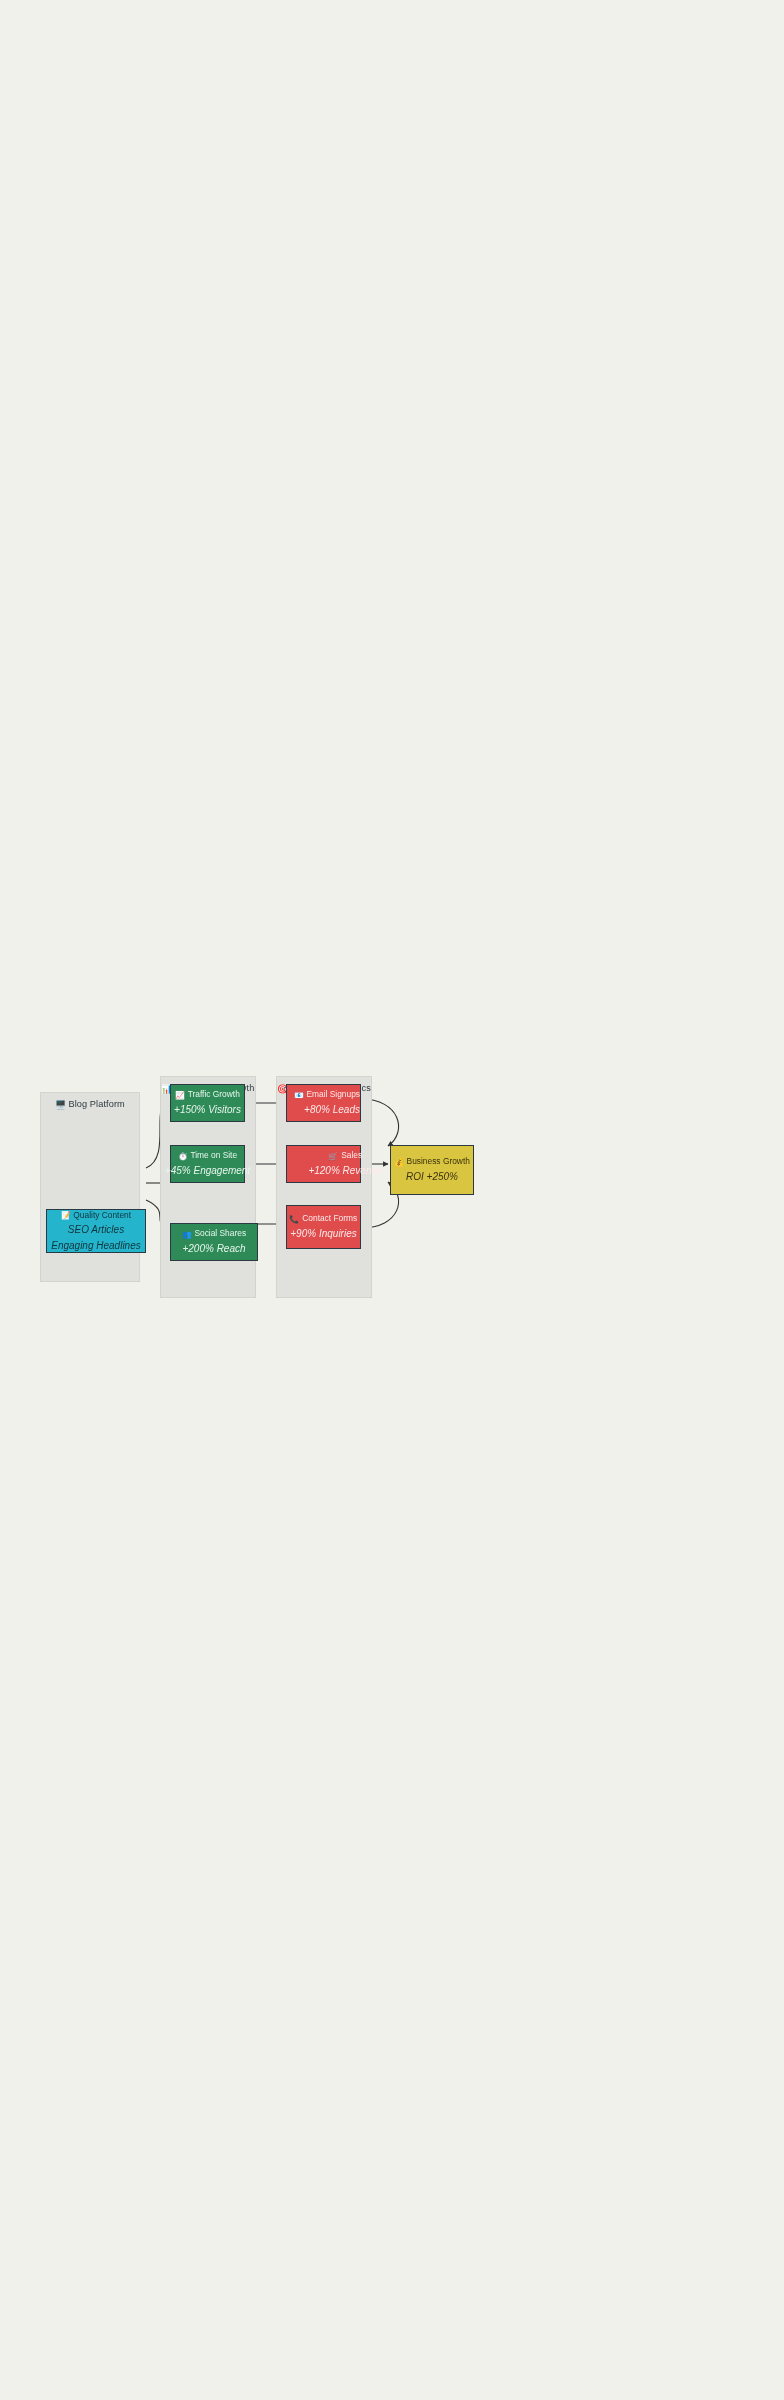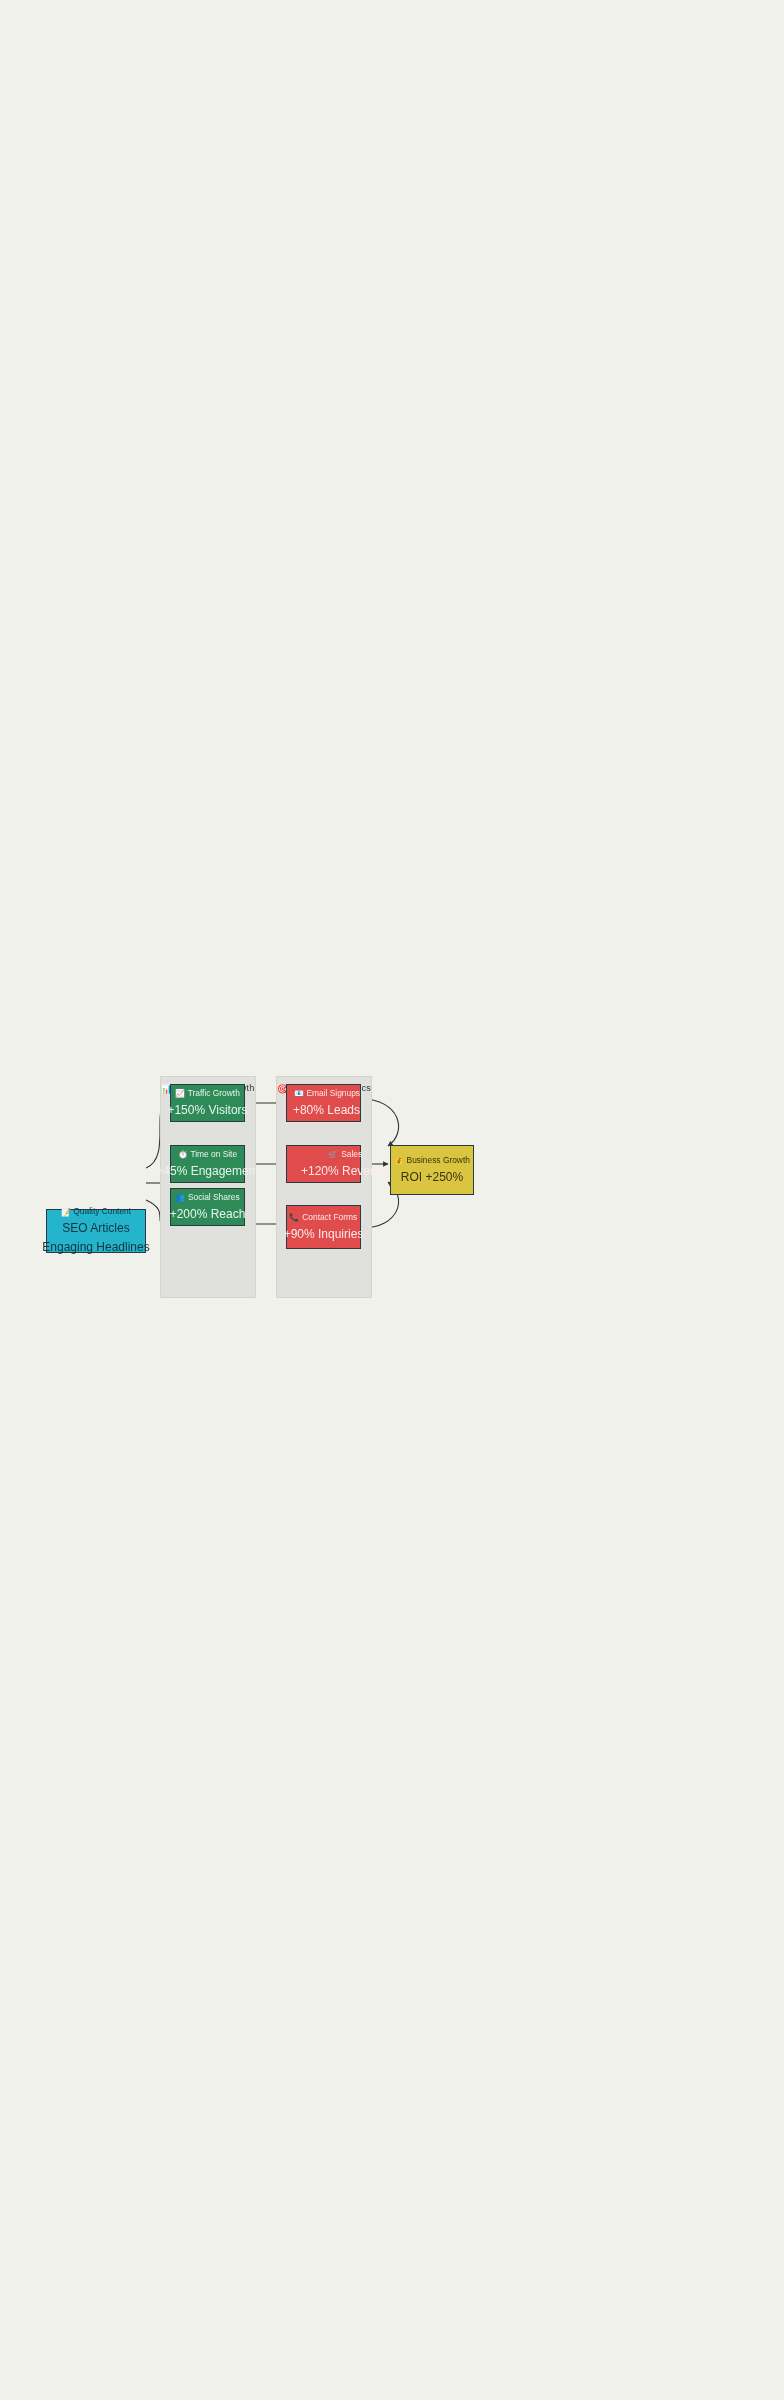--- a/index.html
+++ b/index.html
@@ -71,22 +71,23 @@
     justify-content: center;
     text-align: center;
     line-height: 1.55;
     z-index: 5;
   }
   .node .ln1 {
     font-size: 8.4px;
     white-space: nowrap;
   }
   .node .ln2, .node .ln3 {
-    font-size: 12px;
+    font-size: 10px;
     white-space: nowrap;
+    font-style: italic;
   }
   .node .emo {
     font-size: 8px;
     margin-right: 2.5px;
     vertical-align: -0.5px;
   }
 
   .n-source {
     background: #24b5cc;
     border-color: #2b3a42;
@@ -104,21 +105,21 @@
   }
   .n-goal {
     background: #d9c53f;
     border-color: #2b3a42;
     color: #3b3310;
   }
 
   #node-quality   { left: 46px;  top: 161px; width: 100px; height: 44px; margin-top: 48px; }
   #node-traffic   { left: 170px; top: 84px;  width: 75px;  height: 38px; }
   #node-time      { left: 170px; top: 145px; width: 75px;  height: 38px; }
-  #node-social    { left: 170px; top: 188px; width: 75px;  height: 38px; }
+  #node-social    { left: 170px; top: 223px; width: 88px;  height: 38px; }
   #node-email     { left: 286px; top: 84px;  width: 75px;  height: 38px; align-items: flex-end; }
   #node-sales     { left: 286px; top: 145px; width: 75px;  height: 38px; padding-left: 44px; }
   #node-contact   { left: 286px; top: 205px; width: 75px;  height: 44px; }
   #node-growth    { left: 390px; top: 145px; width: 84px;  height: 50px; }
 </style>
 </head>
 <body>
 
 <div id="diagram-canvas">
 
@@ -136,20 +137,25 @@
       <path d="M 245,103 L 284,103"></path>
       <path d="M 245,164 L 284,164"></path>
       <path d="M 245,224 L 284,224"></path>
 
       <path d="M 361,99 C 400,99 408,132 388,146"></path>
       <path d="M 361,164 L 388,164"></path>
       <path d="M 361,228 C 400,228 408,197 388,182"></path>
     </g>
   </svg>
 
+  <div class="cluster" id="cluster-blog">
+    <div class="cluster-title">
+      <span class="emo">🖥️</span><span>Blog Platform</span>
+    </div>
+  </div>
 
   <div class="cluster" id="cluster-analytics">
     <div class="cluster-title">
       <span class="emo">📊</span><span>Analytics &amp; Growth</span>
     </div>
   </div>
 
   <div class="cluster" id="cluster-conv">
     <div class="cluster-title">
       <span class="emo">🎯</span><span>Conversion Metrics</span>

